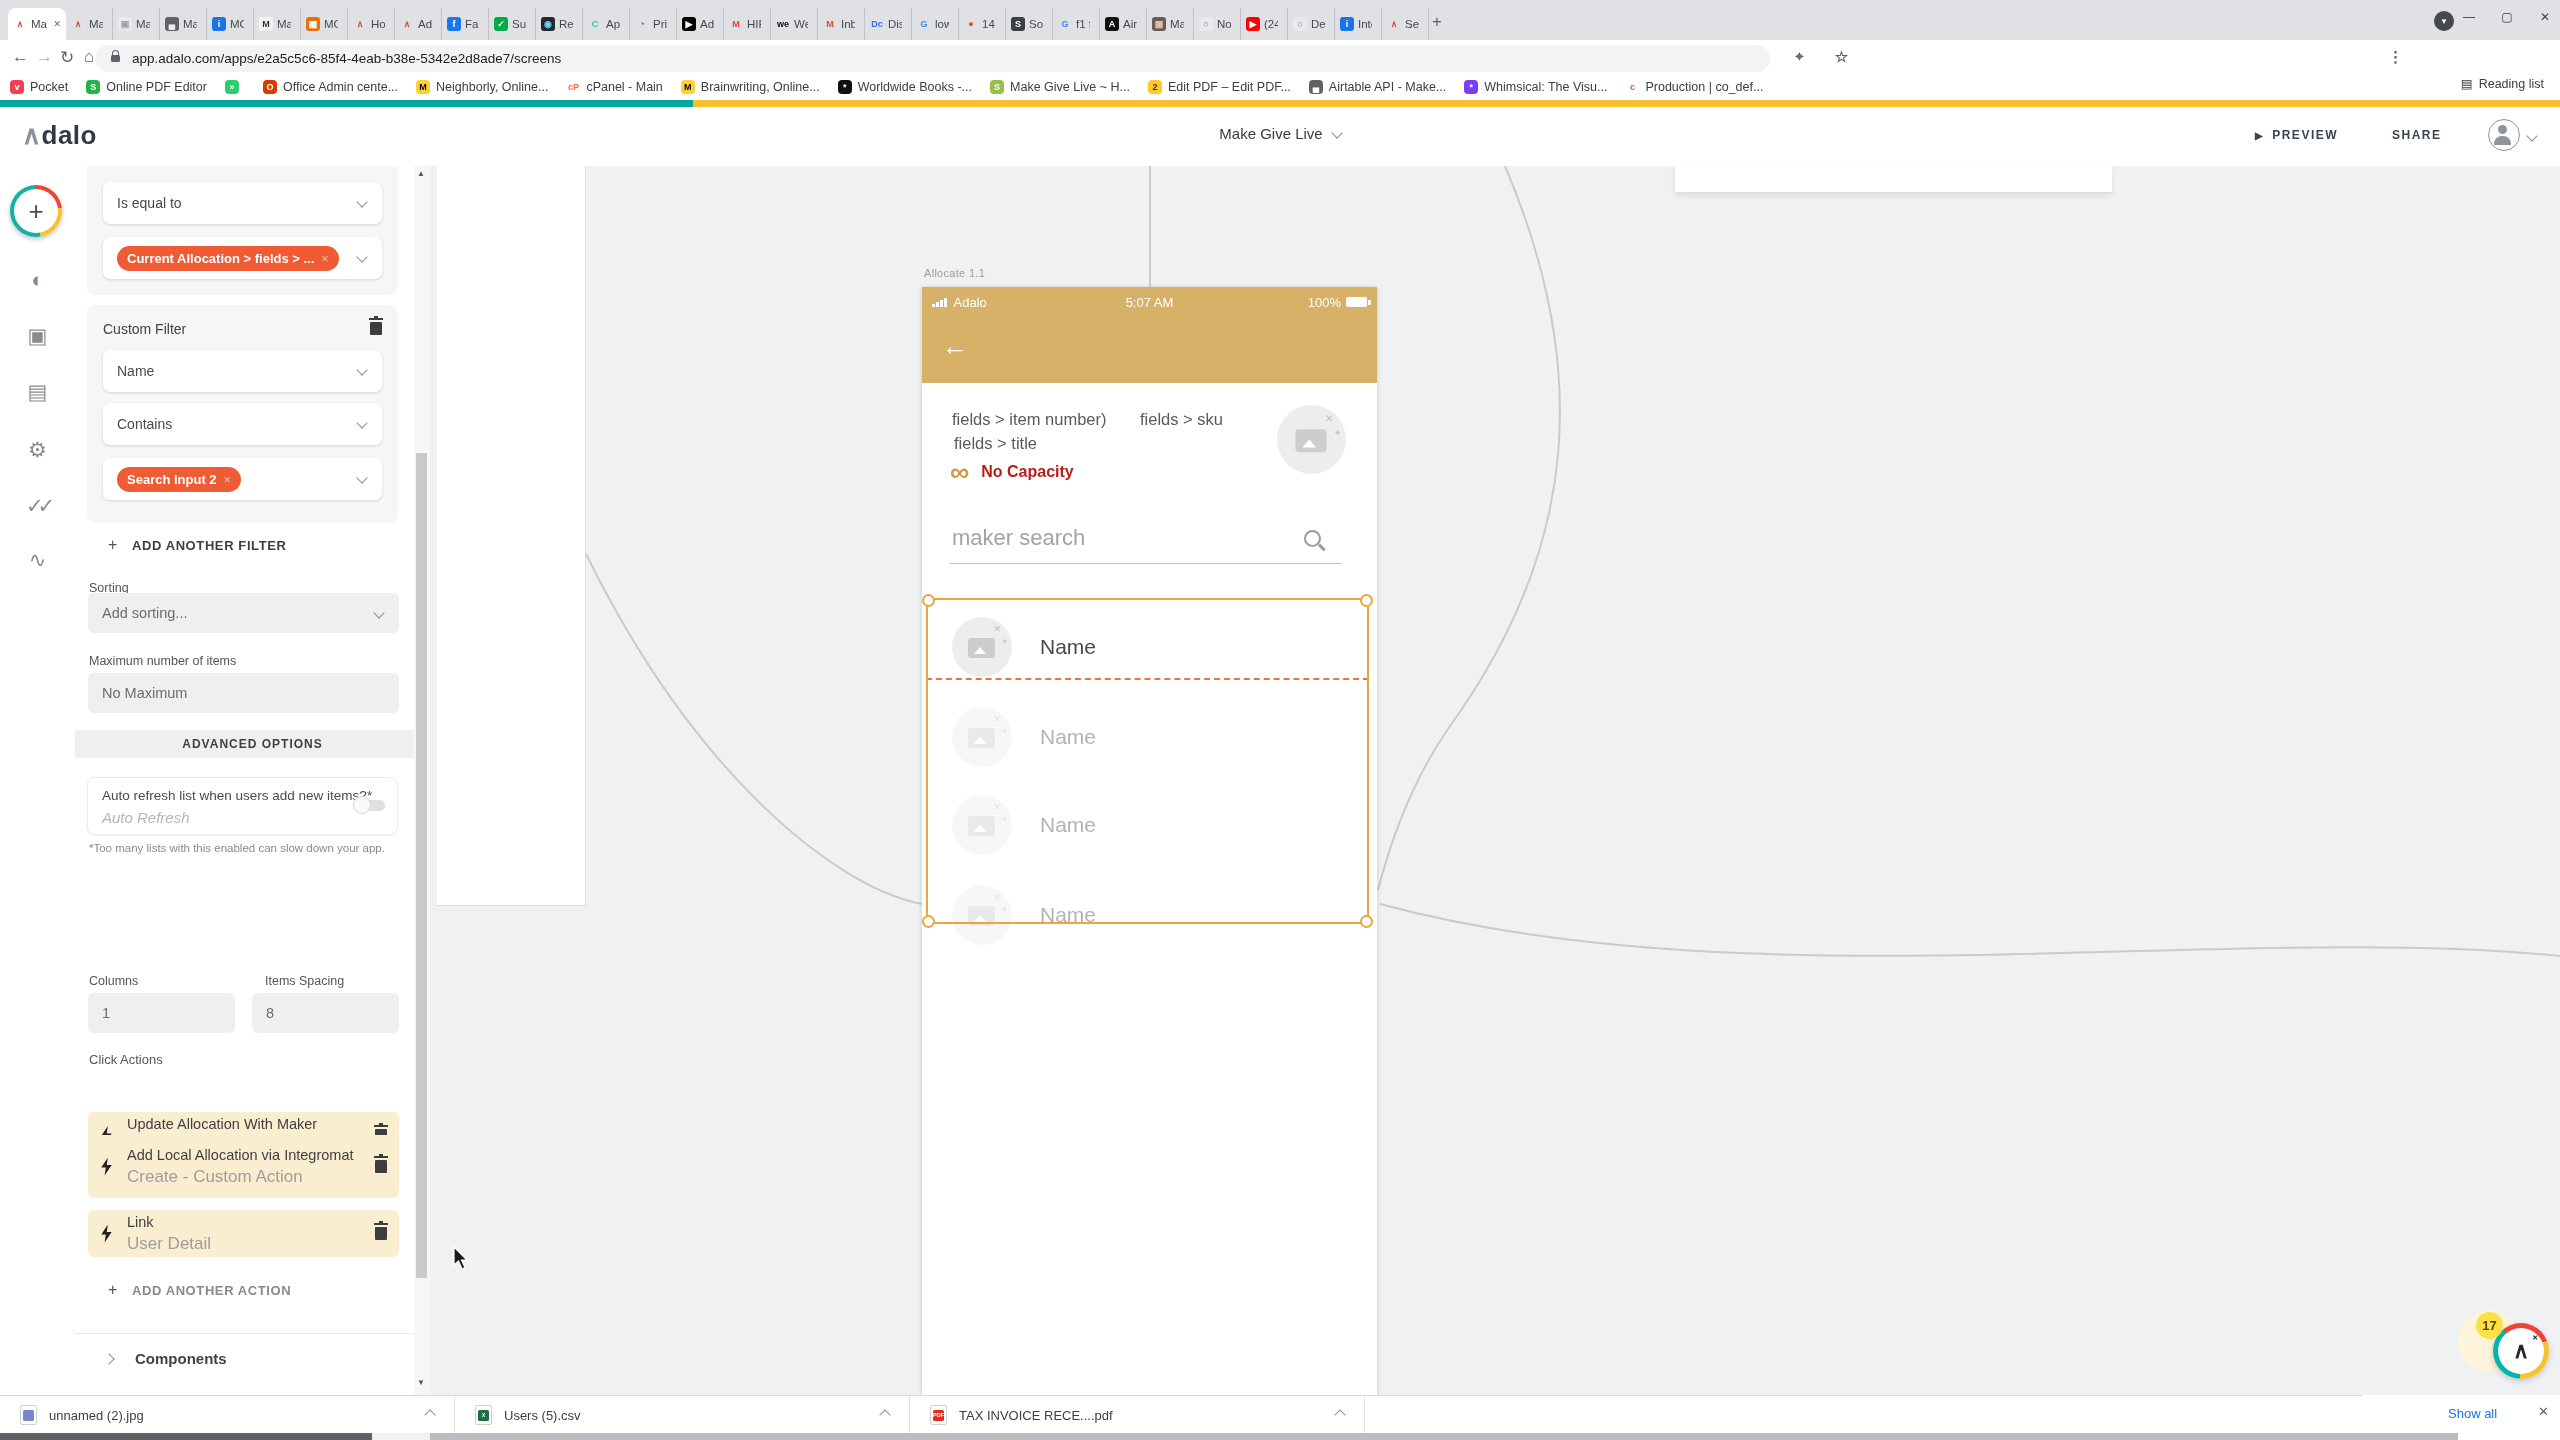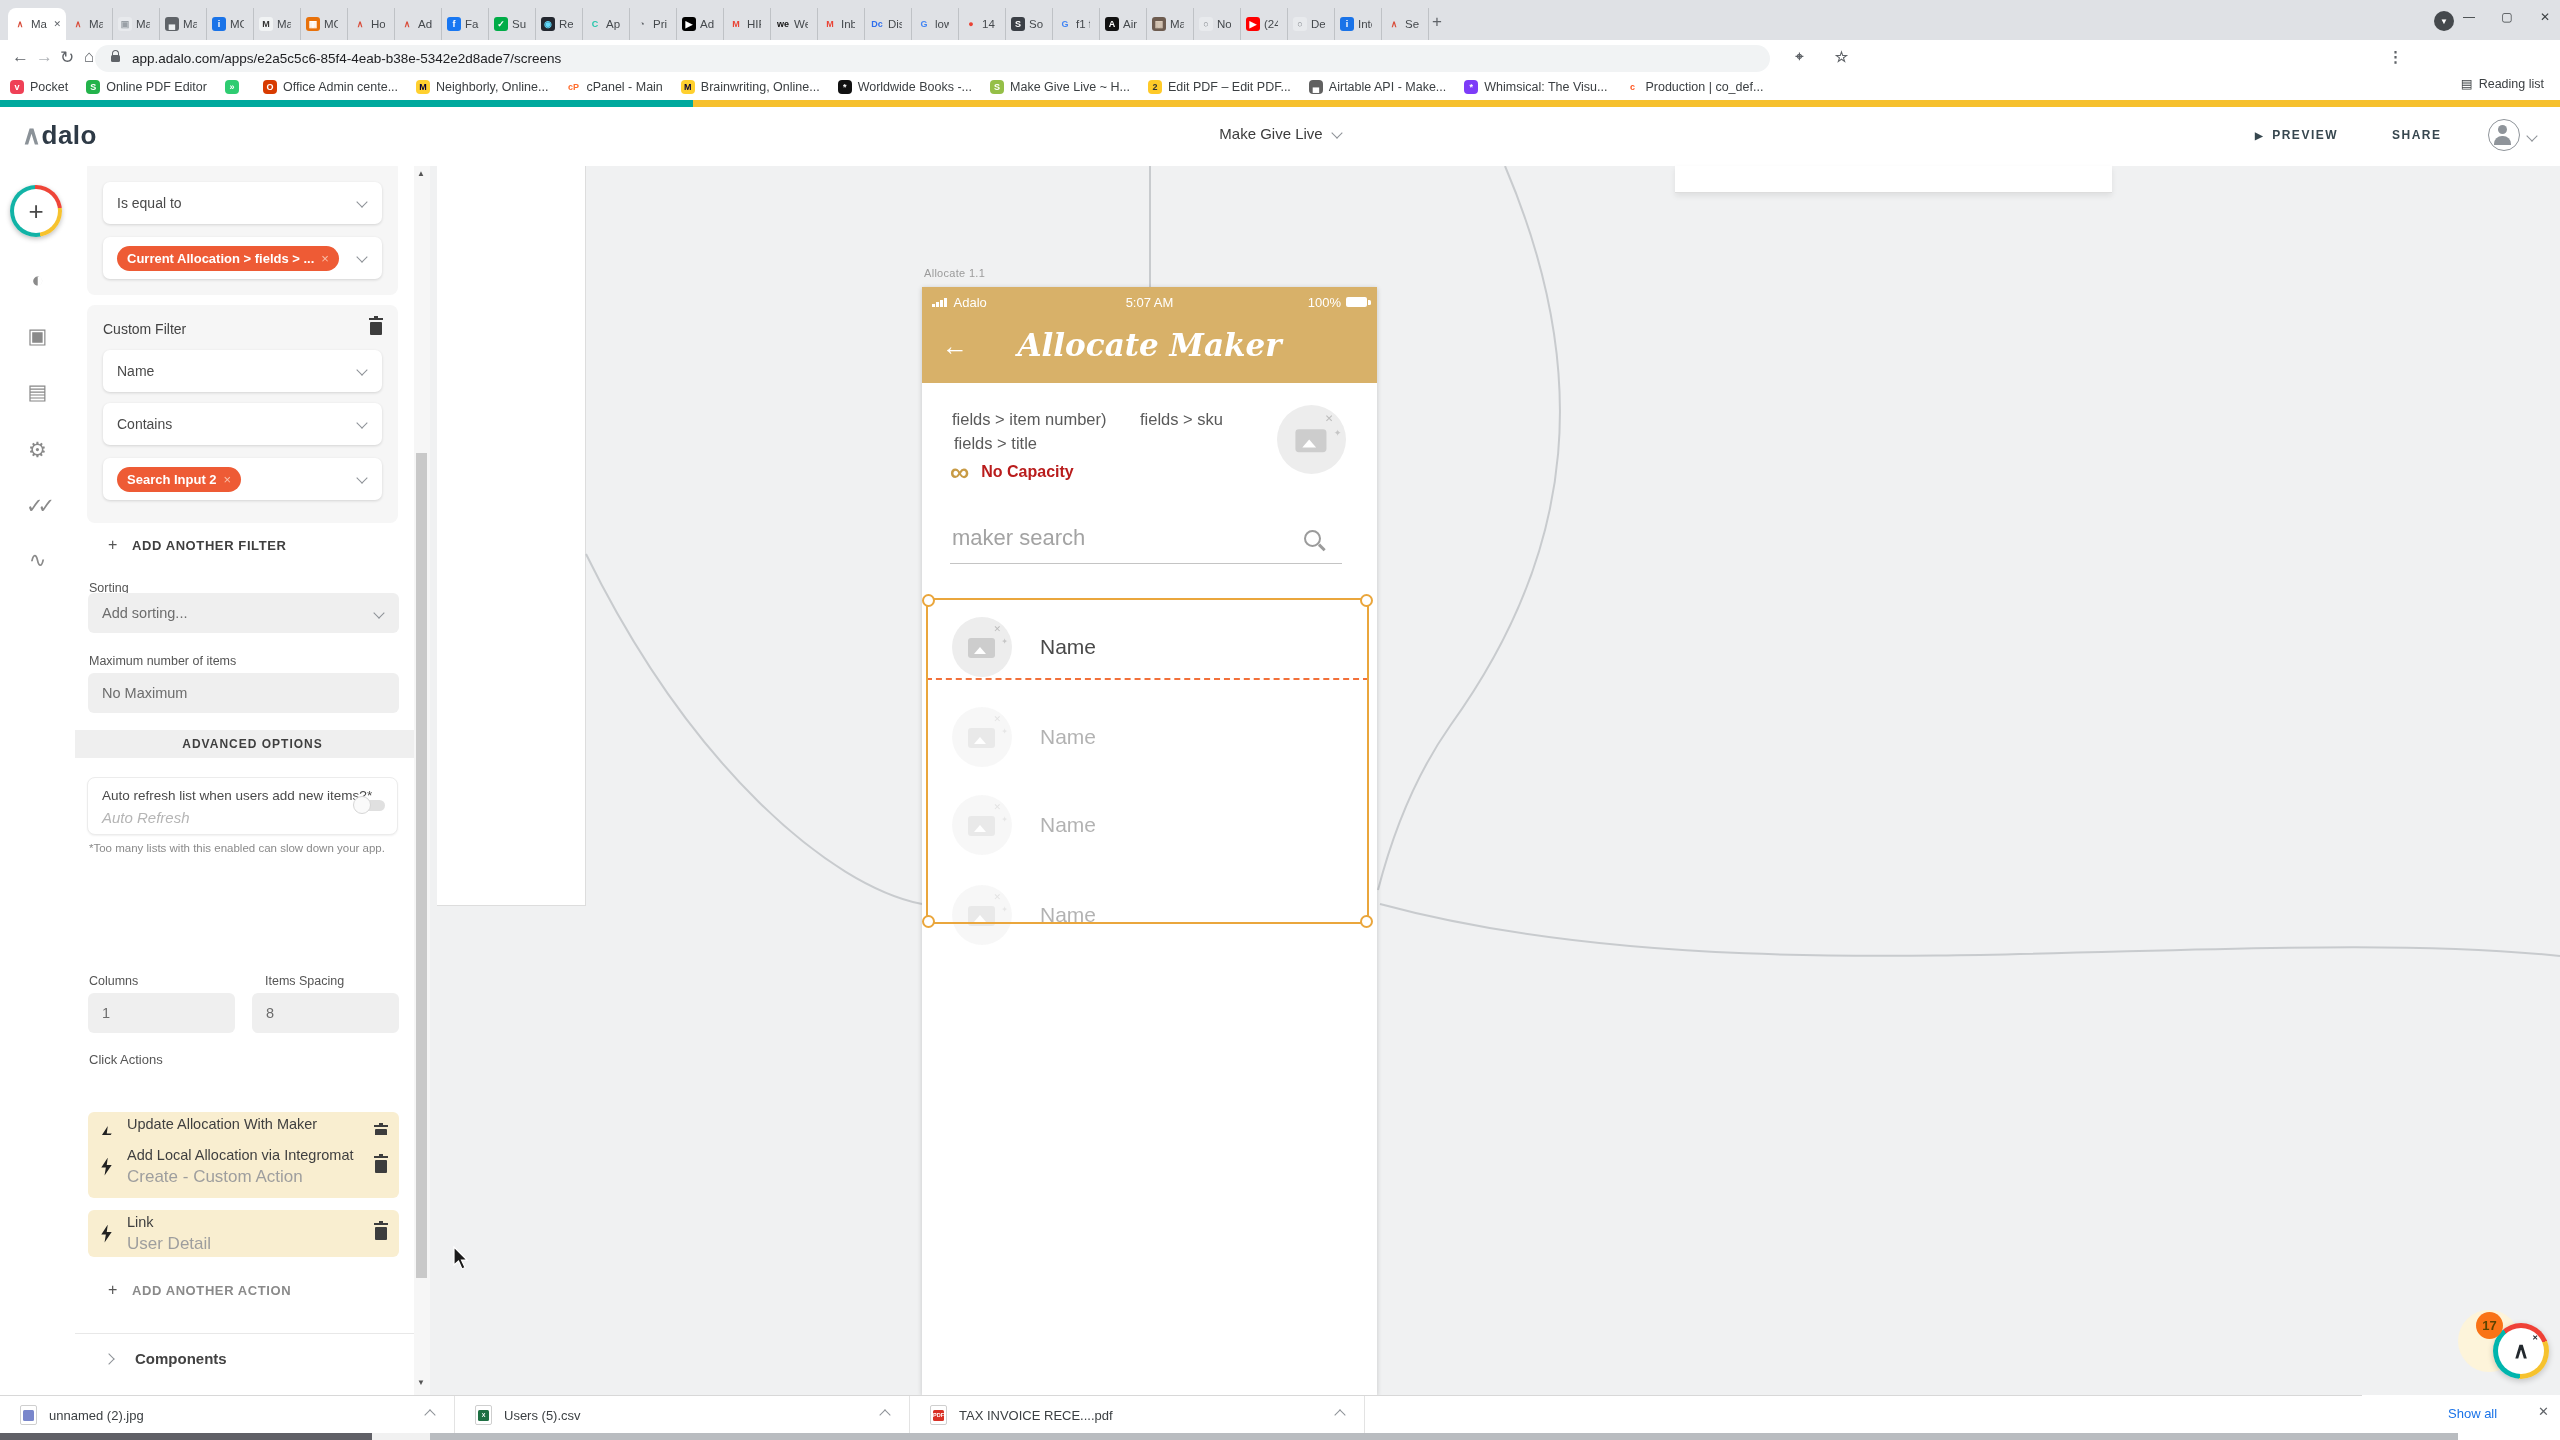--- a/index.html
+++ b/index.html
@@ -148,21 +148,21 @@
   #dashrect{position:absolute;left:4px;top:311px;width:439px;height:78px;border:2px dashed #f2703a}
   .hdl{position:absolute;width:9px;height:9px;border-radius:50%;background:#fff;border:2px solid #eaa63c}
   
   #beaconglow{left:2028px;top:1144px;width:62px;height:62px;border-radius:50%;background:#fdf4da;position:absolute}
   #beacon{left:2063px;top:1157px;width:56px;height:56px;border-radius:50%;
     background:conic-gradient(from -40deg,#ef4136 0 30%,#f6c22e 30% 62%,#00b5ad 62% 100%);
     display:flex;align-items:center;justify-content:center;position:absolute;box-shadow:0 2px 6px rgba(0,0,0,.2)}
   #beacon .binner{width:46px;height:46px;border-radius:50%;background:#fff;display:flex;
     align-items:center;justify-content:center;font-size:22px;font-weight:bold;color:#23292e;position:relative}
   #beacon .binner::after{content:"✕";position:absolute;right:6px;top:6px;font-size:7px;color:#23292e}
-  #badge{left:2046px;top:1146px;width:27px;height:27px;border-radius:50%;background:#f97316;
+  #badge{left:2046px;top:1146px;width:27px;height:27px;border-radius:50%;background:#fde047;
     display:flex;align-items:center;justify-content:center;font-size:13px;font-weight:bold;color:#5b4300;position:absolute;z-index:3}
   
   #dlbar{left:0;top:1395px;width:2362px;height:38px;background:#fff;border-top:1px solid #d8d8d8}
   #dlitems{display:flex;height:38px;position:absolute;left:0;top:0}
   .dlitem{width:455px;display:flex;align-items:center;gap:12px;padding:0 20px;box-sizing:border-box;
     border-right:1px solid #e3e3e3;font-size:13px;color:#3c4043}
   .dlicon{width:15px;height:18px;background:#fff;border:1px solid #cfcfcf;border-radius:2px;
     display:flex;align-items:center;justify-content:center;flex-shrink:0}
   .dlicon span{color:#fff;font-size:5.5px;font-weight:bold;width:11px;height:11px;border-radius:1.5px;
     display:flex;align-items:center;justify-content:center}
@@ -631,21 +631,20 @@
         </span>
       <span>Adalo</span>
       <span id="ptime">5:07 AM</span>
       <span id="pbat">
           <span>100%</span>
           <span class="bat"></span>
         </span>
     </div>
     <div id="pnav">
       <span id="pback">←</span>
-      <span id="ptitle">Allocate Maker</span>
     </div>
     <span class="pfield" style="left:30px;top:123px">fields &gt; item number)</span>
     <span class="pfield" style="left:218px;top:123px">fields &gt; sku</span>
     <span class="pfield" style="left:32px;top:147px">fields &gt; title</span>
     <div class="ph" id="hdrph">
         <span class="mtn"></span>
         <span class="sp">✦</span>
       </div>
     <div id="nocap">
       <span class="inf">∞</span>

